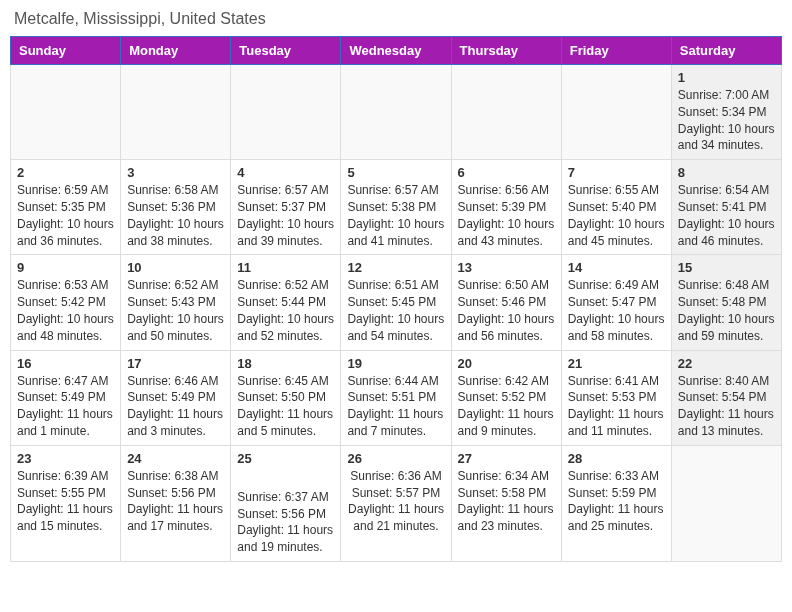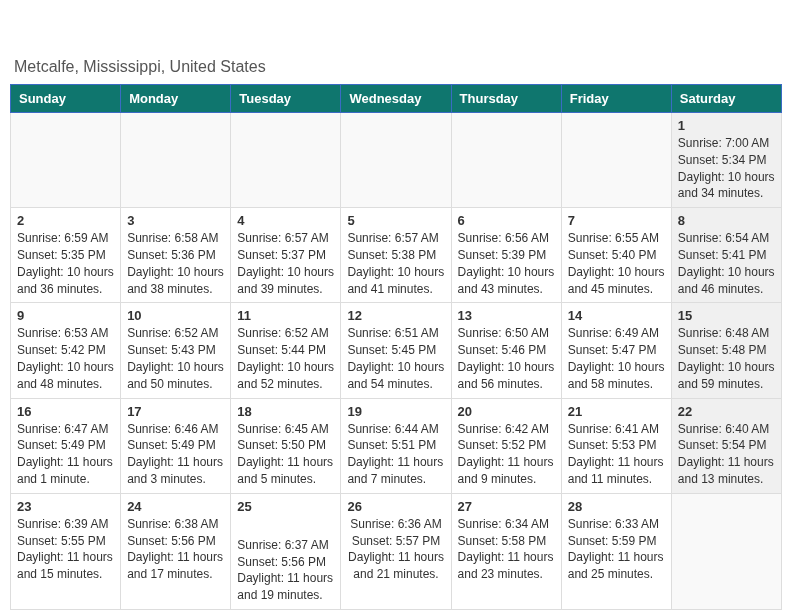--- a/index.html
+++ b/index.html
@@ -41,29 +41,28 @@
     }
     .month-title {
       font-size: 36px;
       font-weight: normal;
       color: #333;
       line-height: 1.1;
     }
     .location-title {
       font-size: 16px;
       color: #555;
-      margin-top: 48px;
     }
     .calendar {
       width: 100%;
       border-collapse: collapse;
       border: 1px solid #ccc;
     }
     .calendar th {
-      background-color: #0f766e;
+      background-color: #a21caf;
       color: #fff;
       text-align: left;
       padding: 6px 8px;
       font-size: 13px;
       font-weight: bold;
       border: 1px solid #3a6bc4;
     }
     .calendar td {
       vertical-align: top;
       padding: 5px 6px;
@@ -248,21 +247,21 @@
 Daylight: 11 hours and 9 minutes.</div>
         </td>
         <td>
           <div class="day-number">21</div>
           <div class="day-info" style="white-space: pre-line;">Sunrise: 6:41 AM
 Sunset: 5:53 PM
 Daylight: 11 hours and 11 minutes.</div>
         </td>
         <td class="saturday">
           <div class="day-number">22</div>
-          <div class="day-info" style="white-space: pre-line;">Sunrise: 6:40 AM
+          <div class="day-info" style="white-space: pre-line;">Sunrise: 8:40 AM
 Sunset: 5:54 PM
 Daylight: 11 hours and 13 minutes.</div>
         </td>
       </tr>
       <tr>
         <td>
           <div class="day-number">23</div>
           <div class="day-info" style="white-space: pre-line;">Sunrise: 6:39 AM
 Sunset: 5:55 PM
 Daylight: 11 hours and 15 minutes.</div>

